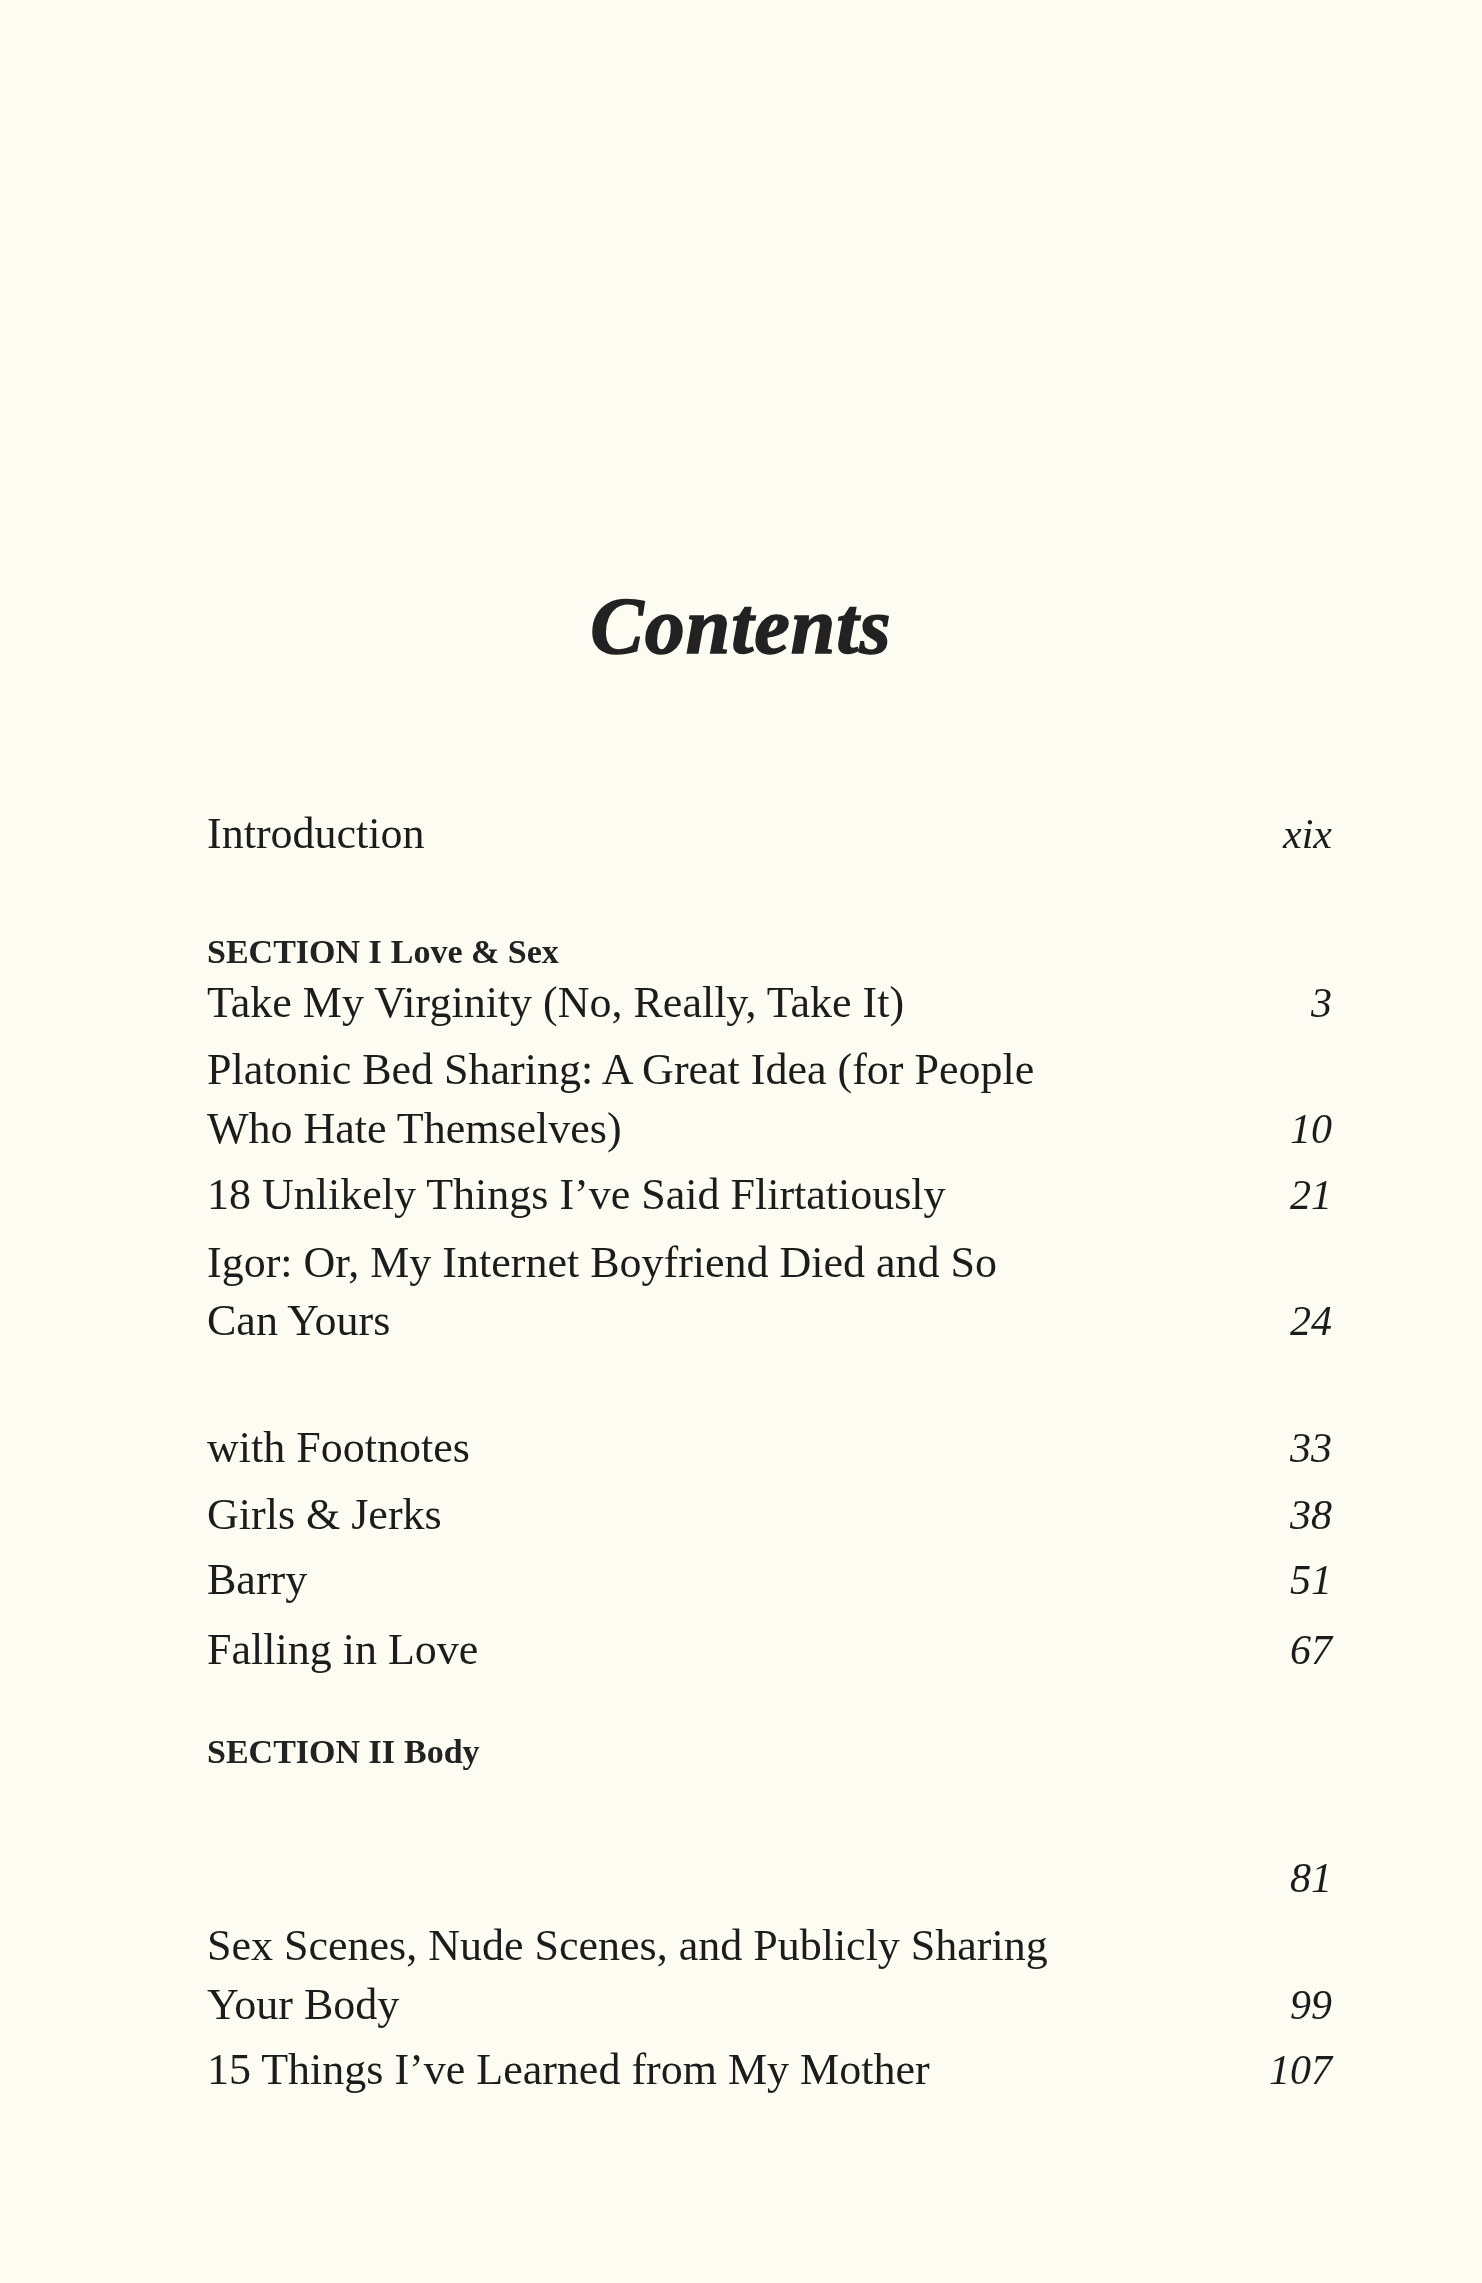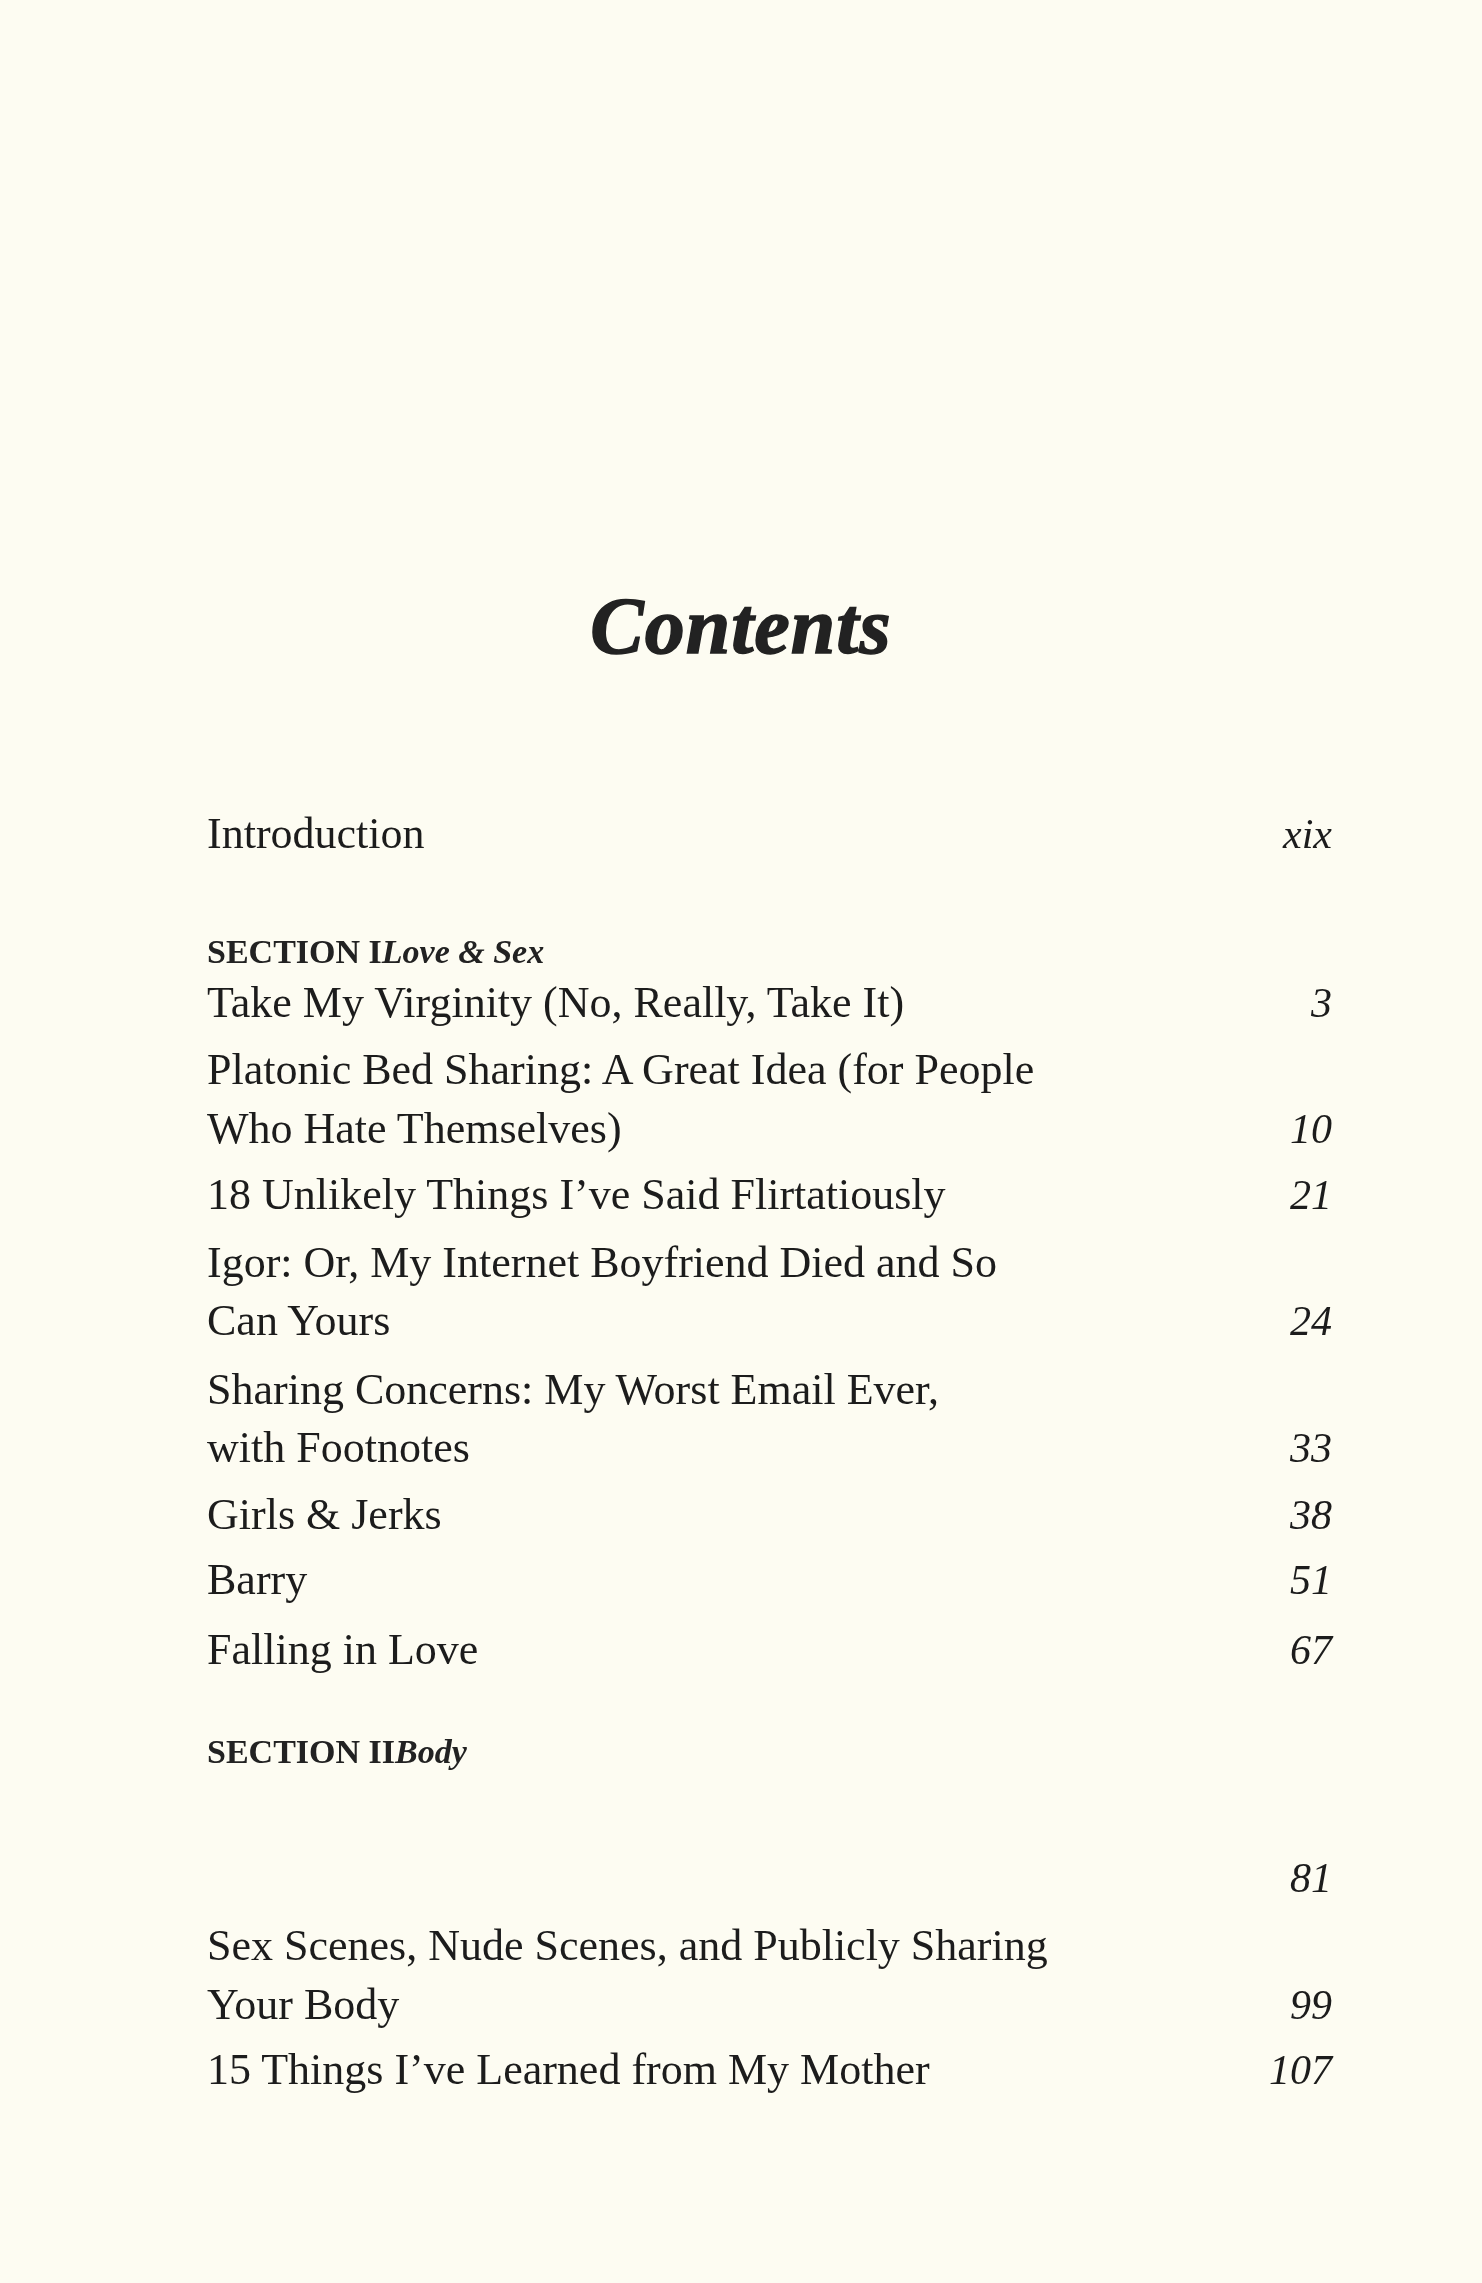--- a/index.html
+++ b/index.html
@@ -22,21 +22,21 @@
   }
   .line {
     position: absolute; left: 207px; white-space: nowrap;
     font-size: 44px; line-height: 44px; text-align: right;
   }
   .line.hang { left: 186px; }
   .section {
     position: absolute; left: 207px; white-space: nowrap;
     font-size: 34px; line-height: 34px; font-weight: bold; color: #222;
   }
-  .section .sub { font-style: italic; margin-left: 0; }
+  .section .sub { margin-left: 9px; }
   .pg {
     position: absolute; right: 150px; white-space: nowrap;
     font-size: 42px; line-height: 44px; font-style: italic;
   }
 </style>
 </head>
 <body>
 
 <div class="page">
 
@@ -56,21 +56,20 @@
   <div class="line" style="top:1107px">Who Hate Themselves)</div>
   <div class="pg" style="top:1107px">10</div>
 
   <div class="line" style="top:1173px">18 Unlikely Things I’ve Said Flirtatiously</div>
   <div class="pg" style="top:1173px">21</div>
 
   <div class="line" style="top:1241px">Igor: Or, My Internet Boyfriend Died and So</div>
   <div class="line" style="top:1299px">Can Yours</div>
   <div class="pg" style="top:1299px">24</div>
 
-  <div class="line" style="top:1368px">Sharing Concerns: My Worst Email Ever,</div>
   <div class="line" style="top:1426px">with Footnotes</div>
   <div class="pg" style="top:1426px">33</div>
 
   <div class="line" style="top:1493px">Girls &amp; Jerks</div>
   <div class="pg" style="top:1493px">38</div>
 
   <div class="line" style="top:1558px">Barry</div>
   <div class="pg" style="top:1558px">51</div>
 
   <div class="line" style="top:1628px">Falling in Love</div>

